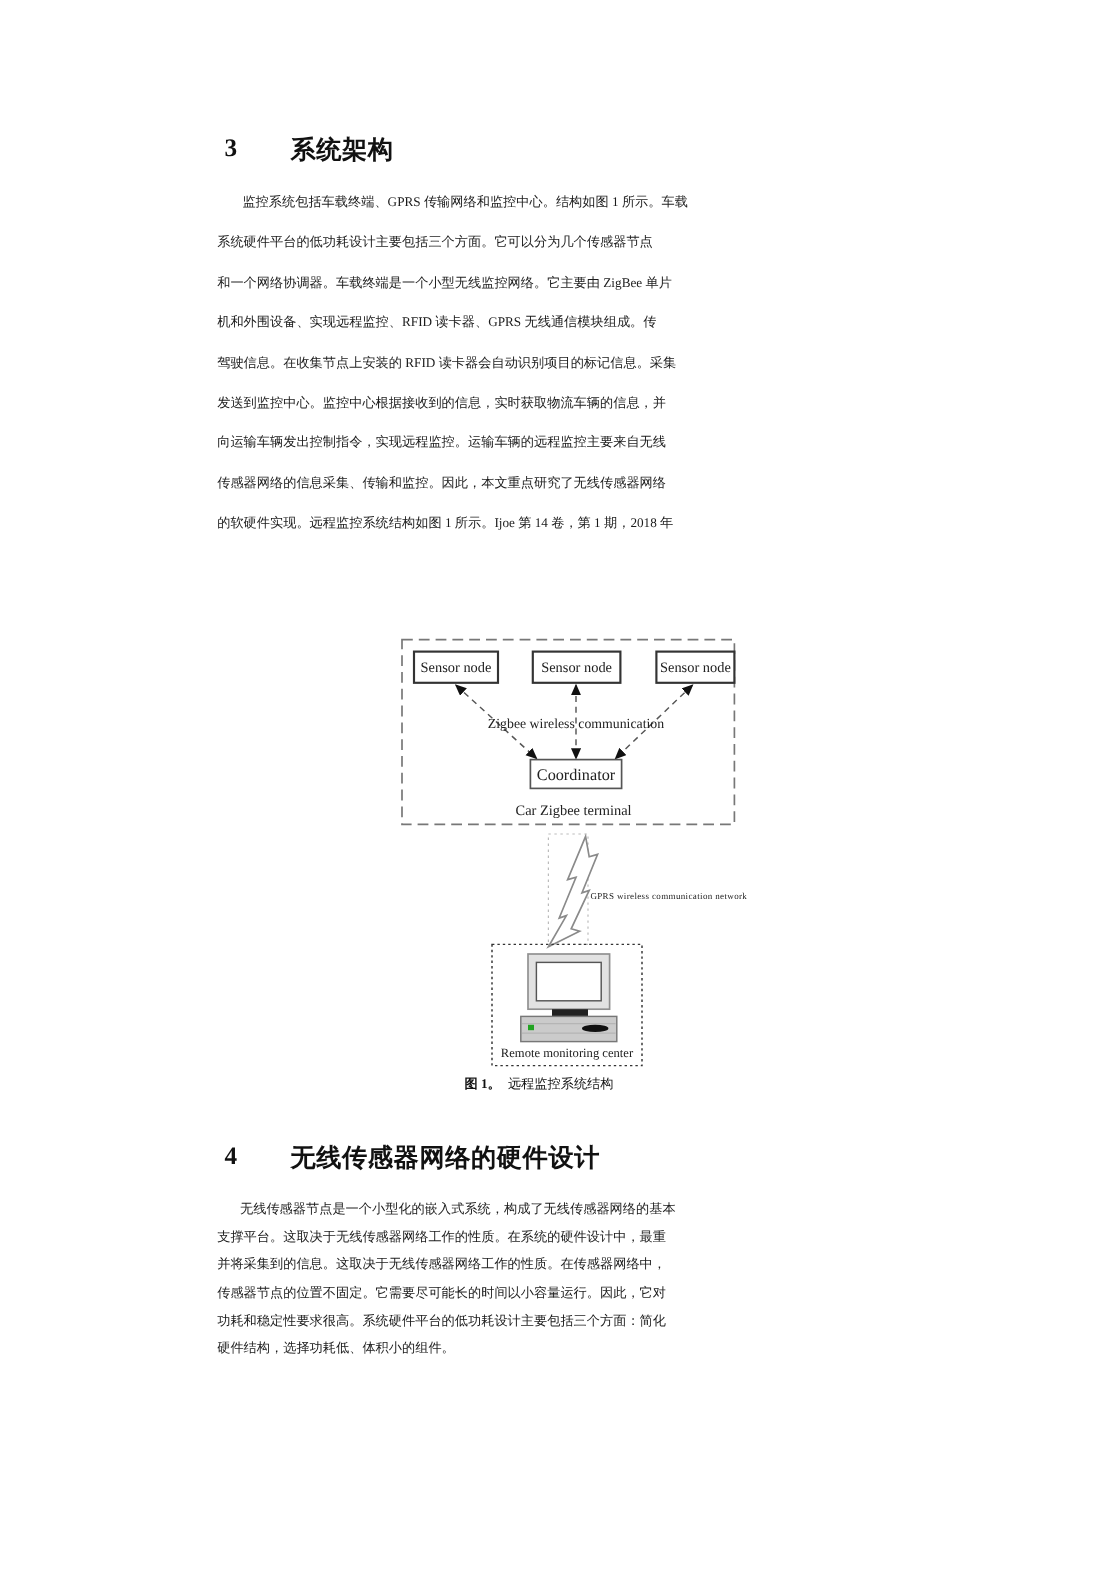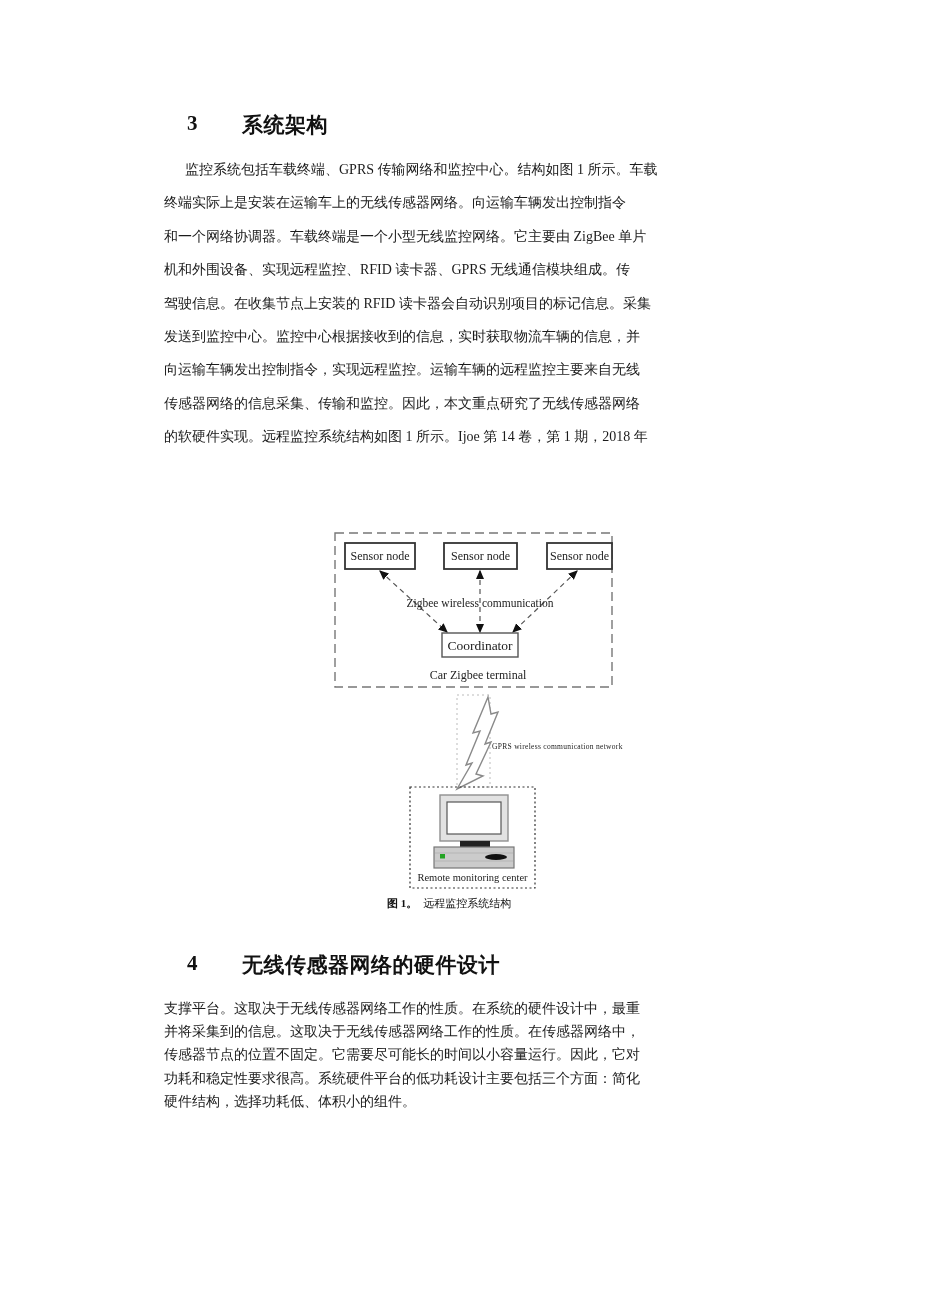--- a/index.html
+++ b/index.html
@@ -16,21 +16,21 @@
   .sec-heading {
     position: absolute;
     display: flex;
     font-weight: bold;
     font-size: 21px;
     color: #111;
     letter-spacing: 0.5px;
   }
   .sec-heading .sec-num { width: 55px; }
 
-  .para { position: absolute; left: 164px; width: 585px; font-size: 14px; color: #1b1b1b; }
+  .para { position: absolute; left: 181px; width: 585px; font-size: 11px; color: #1b1b1b; }
   .para .line { white-space: nowrap; }
   #para1 .line { height: 33.4px; line-height: 33.4px; }
   #para2 .line { height: 23.2px; line-height: 23.2px; }
   .indent1 { padding-left: 21px; }
   .indent2 { padding-left: 19px; }
 
   .figure-svg { position: absolute; left: 320px; top: 525px; width: 350px; height: 372px; }
   .figure-svg text { font-family: "Liberation Serif", "DejaVu Serif", serif; fill: #222; }
 
   .fig-caption {
@@ -44,21 +44,21 @@
 
 <div class="page">
 
   <div class="sec-heading" style="left:187px; top:111px;">
     <span class="sec-num">3</span>
     <span class="sec-title">系统架构</span>
   </div>
 
   <div class="para" id="para1" style="top:153px;">
     <div class="line indent1">监控系统包括车载终端、GPRS 传输网络和监控中心。结构如图 1 所示。车载</div>
-    <div class="line">终端实际上是安装在运输车上的无线传感器网络。向运输车辆发出控制指令</div>
+    <div class="line">系统硬件平台的低功耗设计主要包括三个方面。它可以分为几个传感器节点</div>
     <div class="line">和一个网络协调器。车载终端是一个小型无线监控网络。它主要由 ZigBee 单片</div>
     <div class="line">机和外围设备、实现远程监控、RFID 读卡器、GPRS 无线通信模块组成。传</div>
     <div class="line">驾驶信息。在收集节点上安装的 RFID 读卡器会自动识别项目的标记信息。采集</div>
     <div class="line">发送到监控中心。监控中心根据接收到的信息，实时获取物流车辆的信息，并</div>
     <div class="line">向运输车辆发出控制指令，实现远程监控。运输车辆的远程监控主要来自无线</div>
     <div class="line">传感器网络的信息采集、传输和监控。因此，本文重点研究了无线传感器网络</div>
     <div class="line">的软硬件实现。远程监控系统结构如图 1 所示。Ijoe 第 14 卷，第 1 期，2018 年</div>
   </div>
 
   <svg class="figure-svg" viewBox="0 0 350 372">
@@ -115,20 +115,21 @@
   <div class="fig-caption">
     <span class="cap-label">图 1。</span><span>远程监控系统结构</span>
   </div>
 
   <div class="sec-heading" style="left:187px; top:951px;">
     <span class="sec-num">4</span>
     <span class="sec-title">无线传感器网络的硬件设计</span>
   </div>
 
   <div class="para" id="para2" style="top:997px;">
+    <div class="line indent2">无线传感器节点是一个小型化的嵌入式系统，构成了无线传感器网络的基本</div>
     <div class="line">支撑平台。这取决于无线传感器网络工作的性质。在系统的硬件设计中，最重</div>
     <div class="line">并将采集到的信息。这取决于无线传感器网络工作的性质。在传感器网络中，</div>
     <div class="line">传感器节点的位置不固定。它需要尽可能长的时间以小容量运行。因此，它对</div>
     <div class="line">功耗和稳定性要求很高。系统硬件平台的低功耗设计主要包括三个方面：简化</div>
     <div class="line">硬件结构，选择功耗低、体积小的组件。</div>
   </div>
 
 </div>
 
 </body></html>

